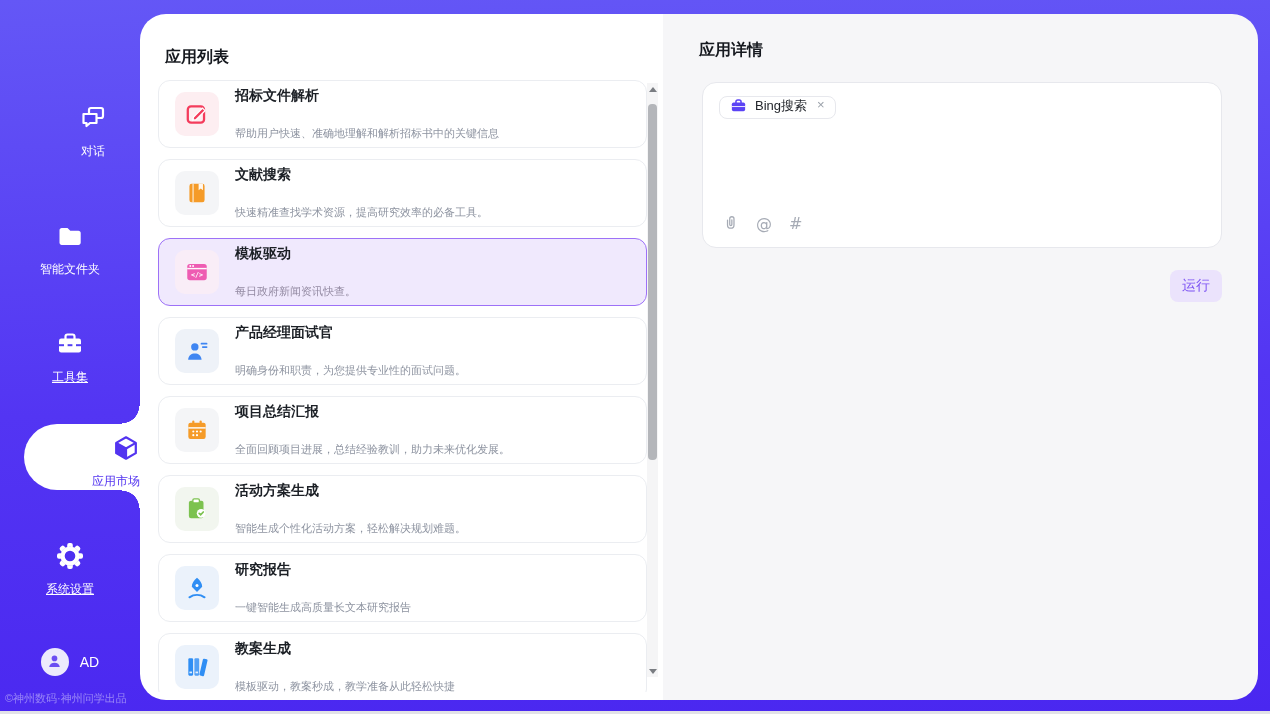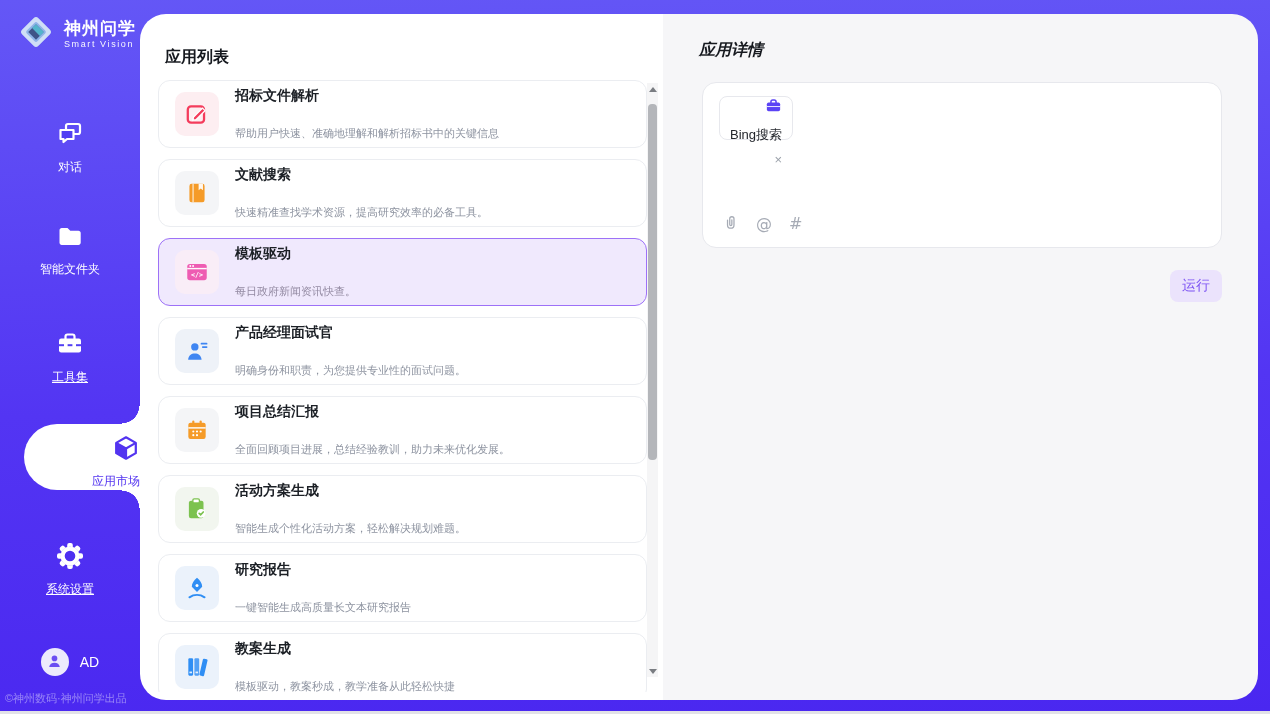--- a/index.html
+++ b/index.html
@@ -46,53 +46,39 @@
   .scrollbar{position:absolute;right:5px;top:69px;width:11px;height:594px;background:#f5f5f6;}
   .sb-arrow{position:absolute;left:0;width:11px;height:12px;display:flex;align-items:center;justify-content:center;cursor:pointer;}
   .sb-arrow.up{top:0;}
   .sb-arrow.down{bottom:0;}
   .sb-arrow .tri{width:0;height:0;border-left:4px solid transparent;border-right:4px solid transparent;}
   .sb-arrow.up .tri{border-bottom:5px solid #7a7d82;}
   .sb-arrow.down .tri{border-top:5px solid #7a7d82;}
   .sb-thumb{position:absolute;left:1px;top:21px;width:9px;height:356px;background:#b4b6ba;border-radius:4px;cursor:pointer;}
   
   .prompt-card{position:absolute;top:68px;left:39px;right:36px;height:164px;background:#fff;border:1px solid #e7e8ed;border-radius:14px;}
-  .chip{position:absolute;top:13px;left:16px;display:inline-flex;align-items:flex-end;gap:8px;height:44px;padding:0 10px;border:1px solid #e7e8ed;border-radius:8px;background:#fff;box-sizing:border-box;cursor:pointer;flex-direction:column;}
+  .chip{position:absolute;top:13px;left:16px;display:inline-flex;align-items:flex-start;gap:8px;height:23px;padding:0 10px;border:1px solid #e7e8ed;border-radius:8px;background:#fff;box-sizing:border-box;cursor:pointer;}
   .chip svg{width:17px;height:17px;}
   .chip-label{font-size:13px;color:#23262c;}
   .chip-close{font-size:13px;color:#9aa0a9;margin-left:2px;cursor:pointer;}
   .prompt-text{position:absolute;top:64px;left:19px;right:18px;font-size:14px;color:#596070;line-height:1.5;cursor:text;}
   .composer-icons{position:absolute;left:19px;bottom:13px;display:flex;align-items:center;gap:17px;color:#a6abb5;}
   .composer-icons svg{width:17px;height:17px;}
   .glyph{font-size:16px;color:#a6abb5;cursor:pointer;font-family:"DejaVu Sans",sans-serif;}
   .run-btn{position:absolute;top:256px;right:36px;width:52px;height:32px;background:#ebe3fc;color:#7e55f3;font-size:14px;border:none;border-radius:8px;cursor:pointer;font-family:inherit;}
   .bottom-strip{position:absolute;left:0;bottom:0;width:100%;height:3px;background:#e2e2e7;}
 </style>
 </head>
 <body>
 
 <div id="root">
 
   <aside class="sidebar">
-    <div class="logo">
-      <span><svg viewBox="0 0 40 40">
-            <g transform="rotate(45 20 20)">
-              <rect x="8.5" y="8.5" width="23" height="23" rx="3.5" fill="#cfdff6"></rect>
-              <rect x="12.5" y="12.5" width="15" height="15" rx="2" fill="#8fb4e8"></rect>
-              <path d="M14.5 14.5h11v11h-11z" fill="#3e5387"></path>
-              <path d="M14.5 14.5h11v5.5h-11z" fill="#57c7d8" opacity=".85"></path>
-            </g>
-          </svg></span>
-      <span class="logo-text">
-        <span class="logo-title">神州问学</span>
-        <span class="logo-sub">Smart Vision</span>
-      </span>
-    </div>
     <div id="nav-items">
-        <div class="nav-item" style="top: 120px;">
+        <div class="nav-item" style="top: 104px; padding-left: 23px;">
           <span><svg viewBox="0 0 28 28" fill="none">
               <rect x="10" y="4" width="14" height="10" rx="2" stroke="#fff" stroke-width="2.2"></rect>
               <path d="M4.5 10h13v9h-6.5l-3.5 3v-3h-3z" fill="#5240f3" stroke="#fff" stroke-width="2.2" stroke-linejoin="round"></path>
             </svg></span>
           <span class="nav-label">对话</span>
         </div>
         <div class="nav-item" style="top: 222px;">
           <span><svg viewBox="0 0 28 28">
               <path d="M3.5 8.2c0-1.2 1-2.2 2.2-2.2h5.8l2.8 2.8h8.2c1.2 0 2.2 1 2.2 2.2v9.8c0 1.2-1 2.2-2.2 2.2H5.7c-1.2 0-2.2-1-2.2-2.2z" fill="#fff"></path>
             </svg></span>
@@ -272,21 +258,21 @@
           <span class="tri"></span>
         </div>
       <div class="sb-thumb"></div>
       <div class="sb-arrow down">
           <span class="tri"></span>
         </div>
     </div>
   </section>
 
   <section class="detail-panel">
-    <h2 class="panel-title" style="margin:0;font-style:italic;">应用详情</h2>
+    <h2 class="panel-title" style="margin:0;">应用详情</h2>
     <div class="prompt-card">
       <div class="chip">
         <span><svg viewBox="0 0 20 20">
               <path d="M7 7V5.6C7 4.4 7.9 3.5 9.1 3.5h1.8c1.2 0 2.1.9 2.1 2.1V7" stroke="#5b43f5" stroke-width="1.8" fill="none"></path>
               <rect x="2.2" y="6.4" width="15.6" height="10.4" rx="2" fill="#5b43f5"></rect>
               <rect x="2.2" y="10.6" width="15.6" height="1.2" fill="#fff" opacity=".85"></rect>
             </svg></span>
         <span class="chip-label">Bing搜索</span>
         <span class="chip-close">×</span>
       </div>

